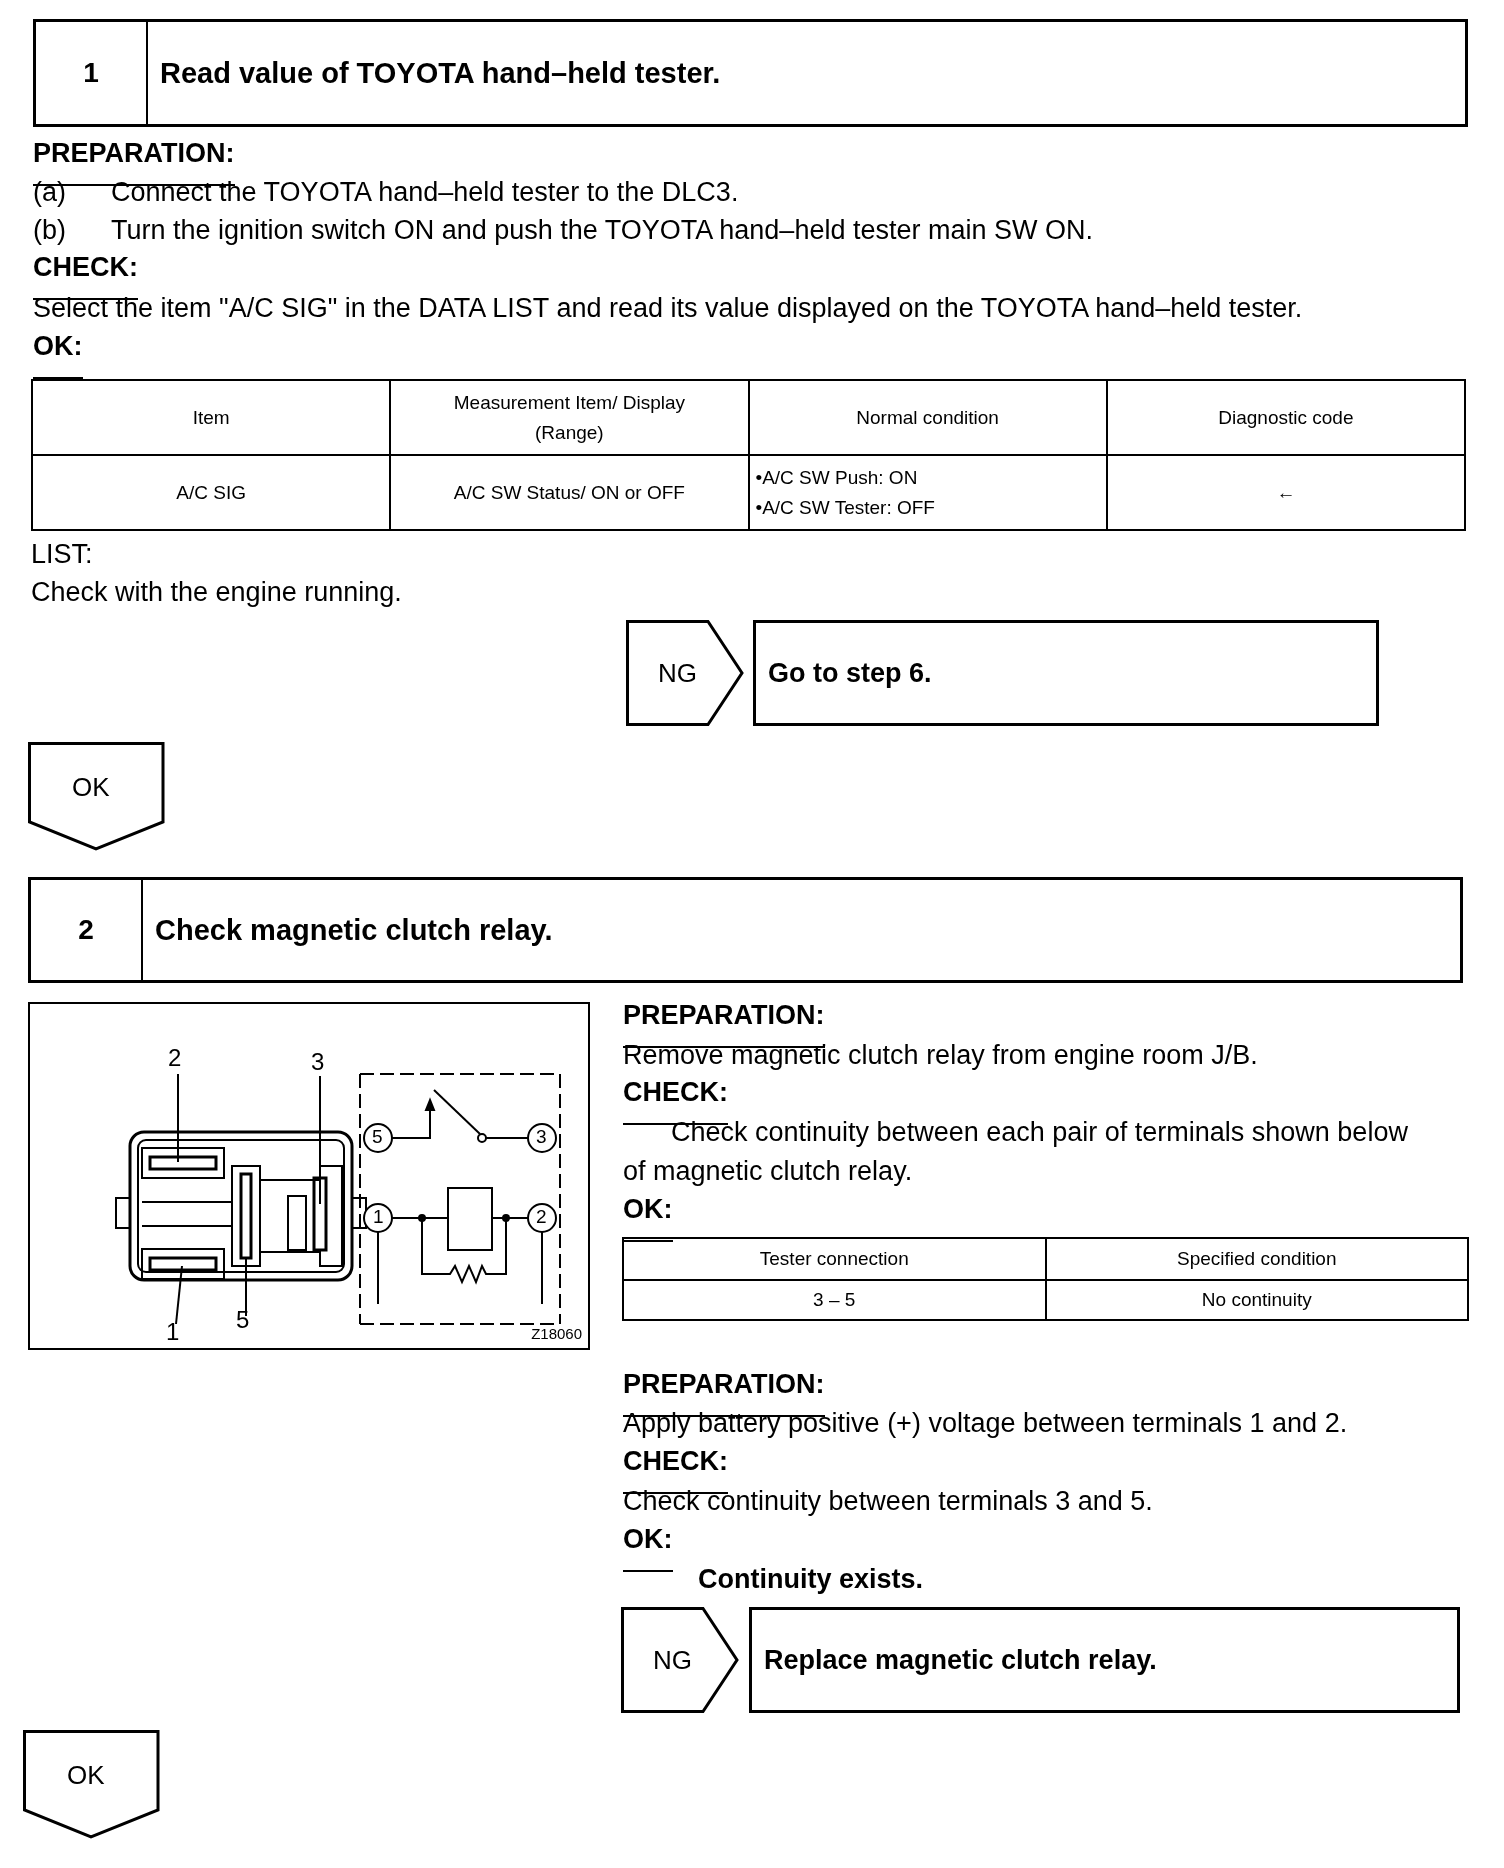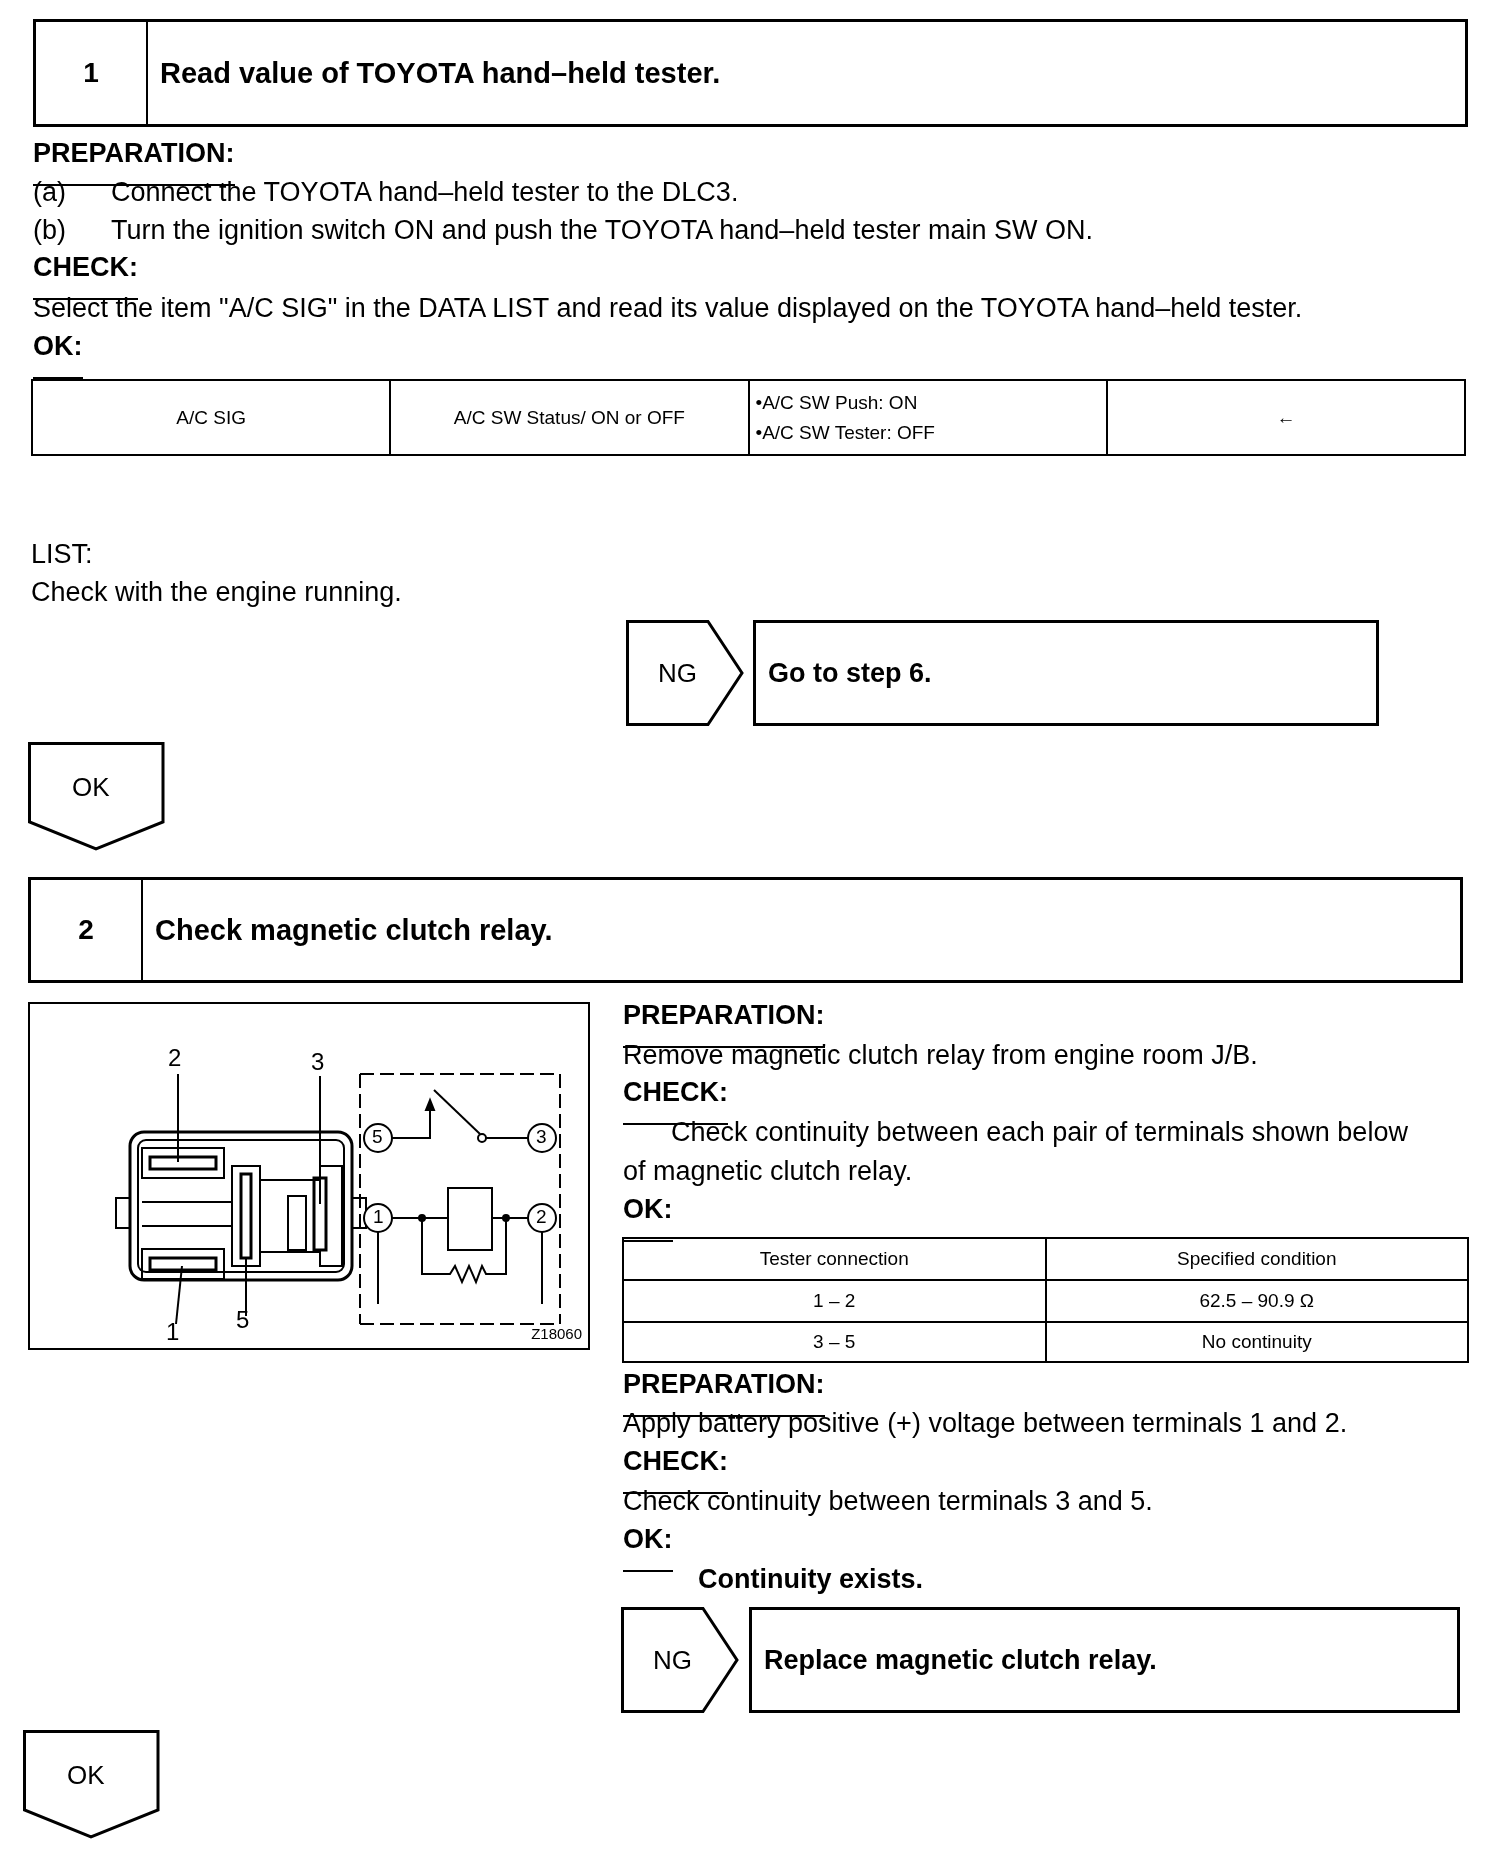--- a/index.html
+++ b/index.html
@@ -46,20 +46,29 @@
 <div class="label" style="left:33px; top:331px;">OK:</div>
 
 <table class="t1" style="left:31px; top:379px; width:1435px;">
   <colgroup>
       <col style="width:25%">
       <col style="width:25%">
       <col style="width:25%">
       <col style="width:25%">
     </colgroup>
   <tbody>
+      <tr style="height:75px;">
+    <td>Item</td>
+    <td>
+      <div>Measurement Item/ Display</div>
+      <div>(Range)</div>
+    </td>
+    <td>Normal condition</td>
+    <td>Diagnostic code</td>
+  </tr>
   <tr style="height:75px;">
     <td>A/C SIG</td>
     <td>A/C SW Status/ ON or OFF</td>
     <td class="left">
       <div>•A/C SW Push: ON</div>
       <div>•A/C SW Tester: OFF</div>
     </td>
     <td>←</td>
   </tr>
 </tbody>
@@ -157,24 +166,20 @@
 <table class="t1" style="left:622px; top:1237px; width:847px;">
   <colgroup>
       <col style="width:50%">
       <col style="width:50%">
     </colgroup>
   <tbody>
       <tr style="height:42px;">
     <td>Tester connection</td>
     <td>Specified condition</td>
   </tr>
-  <tr style="height:42px;">
-    <td>1 – 2</td>
-    <td>62.5 – 90.9 Ω</td>
-  </tr>
   <tr style="height:40px;">
     <td>3 – 5</td>
     <td>No continuity</td>
   </tr>
 </tbody>
   </table>
 
 <div class="label" style="left:623px; top:1369px;">PREPARATION:</div>
 <div class="txt" style="left:623px; top:1407px;">Apply battery positive (+) voltage between terminals 1 and 2.</div>
 <div class="label" style="left:623px; top:1446px;">CHECK:</div>

